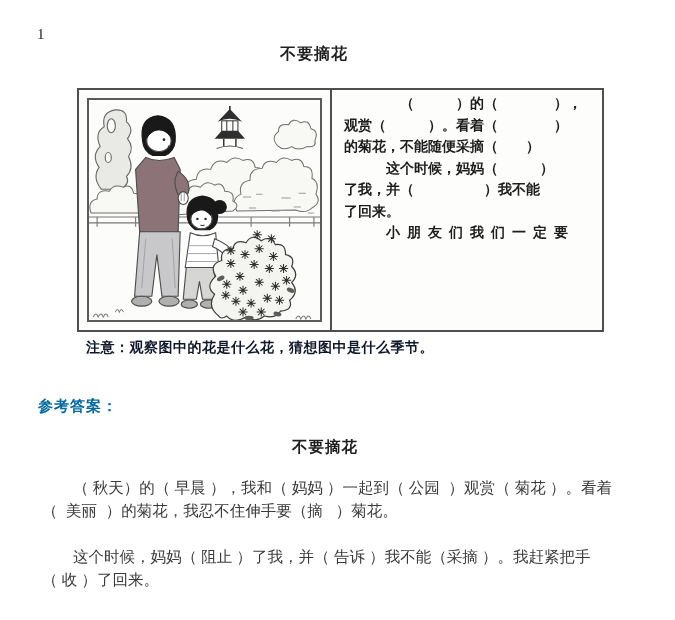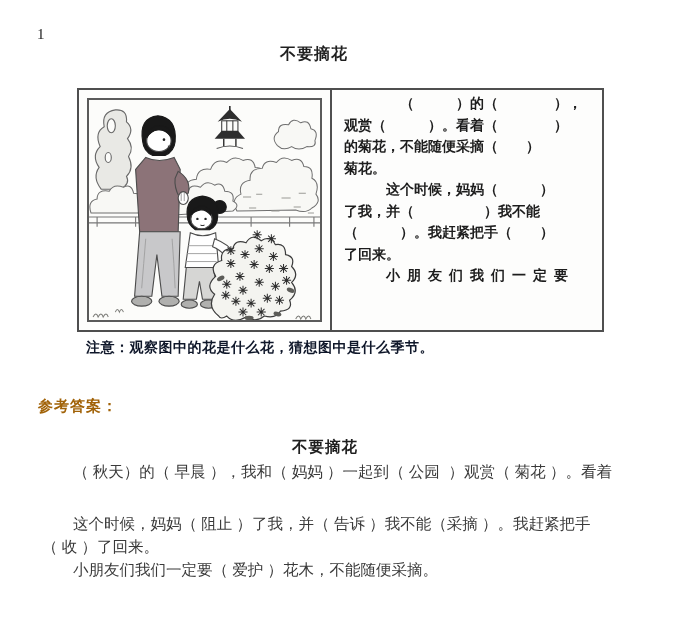--- a/index.html
+++ b/index.html
@@ -40,25 +40,25 @@
   }
   .answer-heading{
     position:absolute;left:38px;top:397px;
     font-size:15px;font-weight:bold;letter-spacing:1px;
   }
   .answer-title{
     position:absolute;left:0;top:437px;width:650px;margin:0;text-align:center;
     font-size:15.5px;font-weight:bold;color:#1f1f1f;letter-spacing:1px;
   }
   .answer-body{
-    position:absolute;left:42px;top:460px;width:605px;
+    position:absolute;left:42px;top:476px;width:605px;
     font-size:15.5px;line-height:23px;color:#3a3a3a;
   }
   .answer-body .al{white-space:pre-wrap;}
-  .answer-body .para-gap{margin-top:29px;}
+  .answer-body .para-gap{margin-top:23px;}
   .ln{white-space:pre-wrap;}
 </style>
 </head>
 <body>
 
 <div class="page">
 
   <div class="page-number">1</div>
 
   <h1 class="doc-title">不要摘花</h1>
@@ -188,35 +188,33 @@
             <path d="M26,214 q2,-5 4,0 q2,-5 4,0"></path>
           </g>
         </svg>
       </div>
     </div>
 
     <div class="text-cell">
       <div class="ln">　　　　（　　　）的（　　　　），</div>
       <div class="ln">观赏（　　　）。看着（　　　　）</div>
       <div class="ln">的菊花，不能随便采摘（　　）</div>
-      <div class="ln">菊花。</div>
       <div class="ln">　　　这个时候，妈妈（　　　）</div>
       <div class="ln">了我，并（　　　　　）我不能</div>
-      <div class="ln">（　　　）。我赶紧把手（　　）</div>
       <div class="ln">了回来。</div>
       <div class="ln">　　　小  朋  友  们  我  们  一  定  要</div>
     </div>
   </div>
 
   <div class="note">注意：观察图中的花是什么花，猜想图中是什么季节。</div>
 
-  <div class="answer-heading" style="color: #a16207;">参考答案：</div>
+  <div class="answer-heading" style="color: #0369a1;">参考答案：</div>
 
   <h2 class="answer-title">不要摘花</h2>
 
   <div class="answer-body">
     <div class="al">　　（ 秋天）的（ 早晨 ），我和（ 妈妈 ）一起到（ 公园  ）观赏（ 菊花 ）。看着</div>
+    <div class="al">（  美丽  ）的菊花，我忍不住伸手要（摘   ）菊花。</div>
     <div class="al para-gap">　　这个时候，妈妈（ 阻止 ）了我，并（ 告诉 ）我不能（采摘 ）。我赶紧把手</div>
     <div class="al">（ 收 ）了回来。</div>
-    <div class="al">　　小朋友们我们一定要（ 爱护 ）花木，不能随便采摘。</div>
   </div>
 
 </div>
 
 </body></html>

